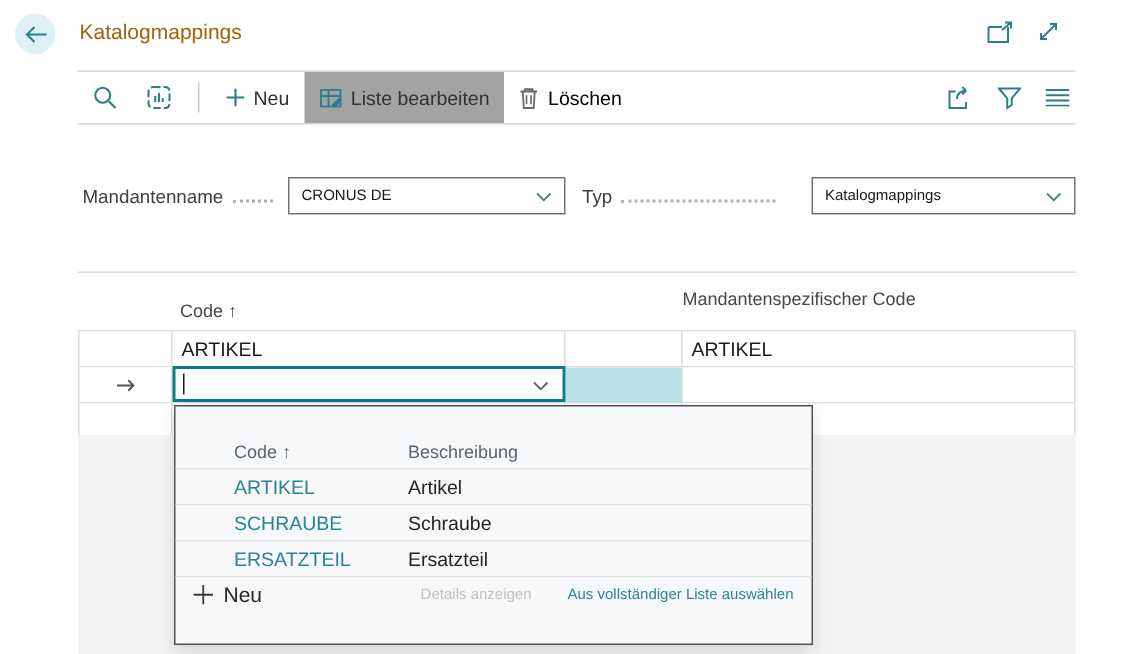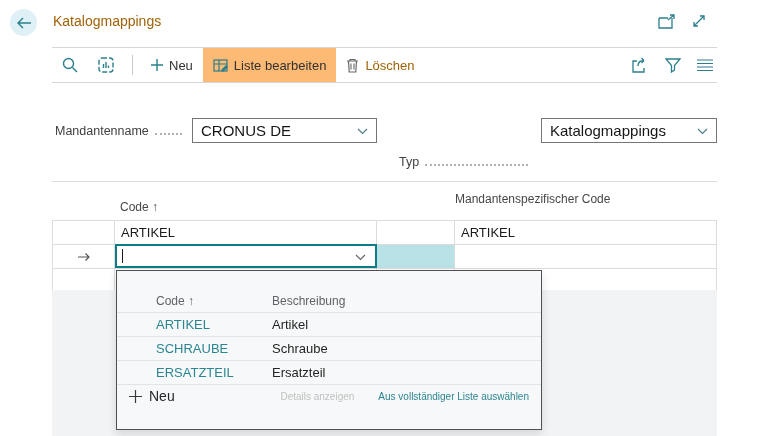--- a/index.html
+++ b/index.html
@@ -20,28 +20,28 @@
   
   .toolbar { left:52px; top:47px; width:665px; height:36px;
     border-top:1px solid #d6d6d6; border-bottom:1px solid #d6d6d6;
     display:flex; align-items:center; }
   .tb-left { display:flex; align-items:center; height:100%; }
   .tb-right { margin-left:auto; display:flex; align-items:center; gap:16px; padding-right:4px; }
   .tb-icon { padding:0 10px; display:flex; align-items:center; height:100%; cursor:pointer; }
   .tb-divider { width:1px; height:20px; background:#c9c9c9; margin:0 8px; }
   .tb-btn { display:flex; align-items:center; gap:6px; padding:0 10px; height:100%;
     font-size:13px; color:#323130; cursor:pointer; white-space:nowrap; }
-  .tb-btn.active { background:#fdba74; }
-  .tb-btn.dim { color:#a16207;text-align:center; }
+  .tb-btn.active { background:#a3a3a3; }
+  .tb-btn.dim { color:#000000;text-align:center; }
 
   
   .field { display:flex; align-items:center; font-size:12.5px; color:#404040; }
   .field .leader { flex:1; border-bottom:2px dotted #b0b0b0; height:2px; margin:0 6px; margin-top:6px; }
   .combo { border:1px solid #757575; background:#fff; height:25px; display:flex;
-    align-items:center; padding:0 24px 0 8px; font-size:15px; color:#161616; position:absolute; cursor:pointer; }
+    align-items:center; padding:0 24px 0 8px; font-size:10px; color:#161616; position:absolute; cursor:pointer; }
   .combo .chev { position:absolute; right:8px; top:9px; }
 
   
   .grid-sep { left:52px; top:181px; width:665px; height:1px; background:#dcdcdc; }
   .col-head { font-size:12px; color:#474747; }
   .gtable { left:52px; top:220px; width:665px; border-top:1px solid #dcdcdc; }
   .grow { display:flex; width:665px; height:24px; border-bottom:1px solid #dcdcdc; background:#fff; }
   .grow.short { height:22px; }
   .gcell { border-right:1px solid #dcdcdc; height:100%; display:flex; align-items:center;
     font-size:13px; color:#1b1b1b; padding-left:6px; }
@@ -175,21 +175,21 @@
 </div>
 <div class="combo" style="left:192px; top:118px; width:185px;">
   <span>CRONUS DE</span>
   <span class="chev">
     <svg width="11" height="7" viewBox="0 0 11 7">
         <path d="M1 1 L5.5 5.5 L10 1" stroke="#4d7d85" stroke-width="1.2" fill="none"></path>
       </svg>
   </span>
 </div>
 
-<div class="abs field" style="left:399px; top:118px; width:135px; height:25px;margin-top:31px;">
+<div class="abs field" style="left:388px; top:118px; width:135px; height:25px;">
   <span>Typ</span>
   <span class="leader"></span>
 </div>
 <div class="combo" style="left:541px; top:118px; width:176px;">
   <span>Katalogmappings</span>
   <span class="chev">
     <svg width="11" height="7" viewBox="0 0 11 7">
         <path d="M1 1 L5.5 5.5 L10 1" stroke="#4d7d85" stroke-width="1.2" fill="none"></path>
       </svg>
   </span>

